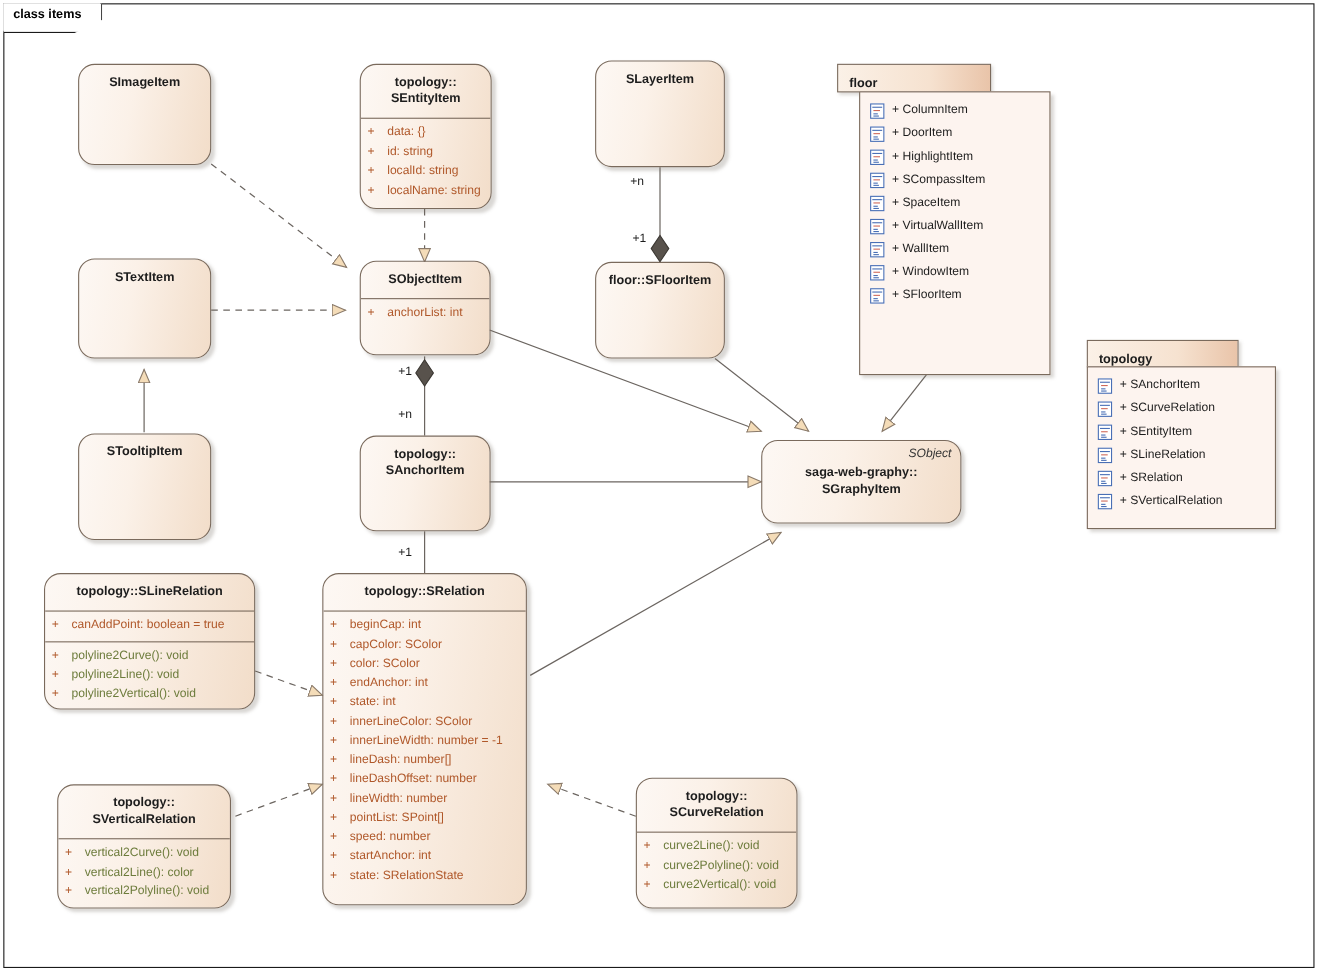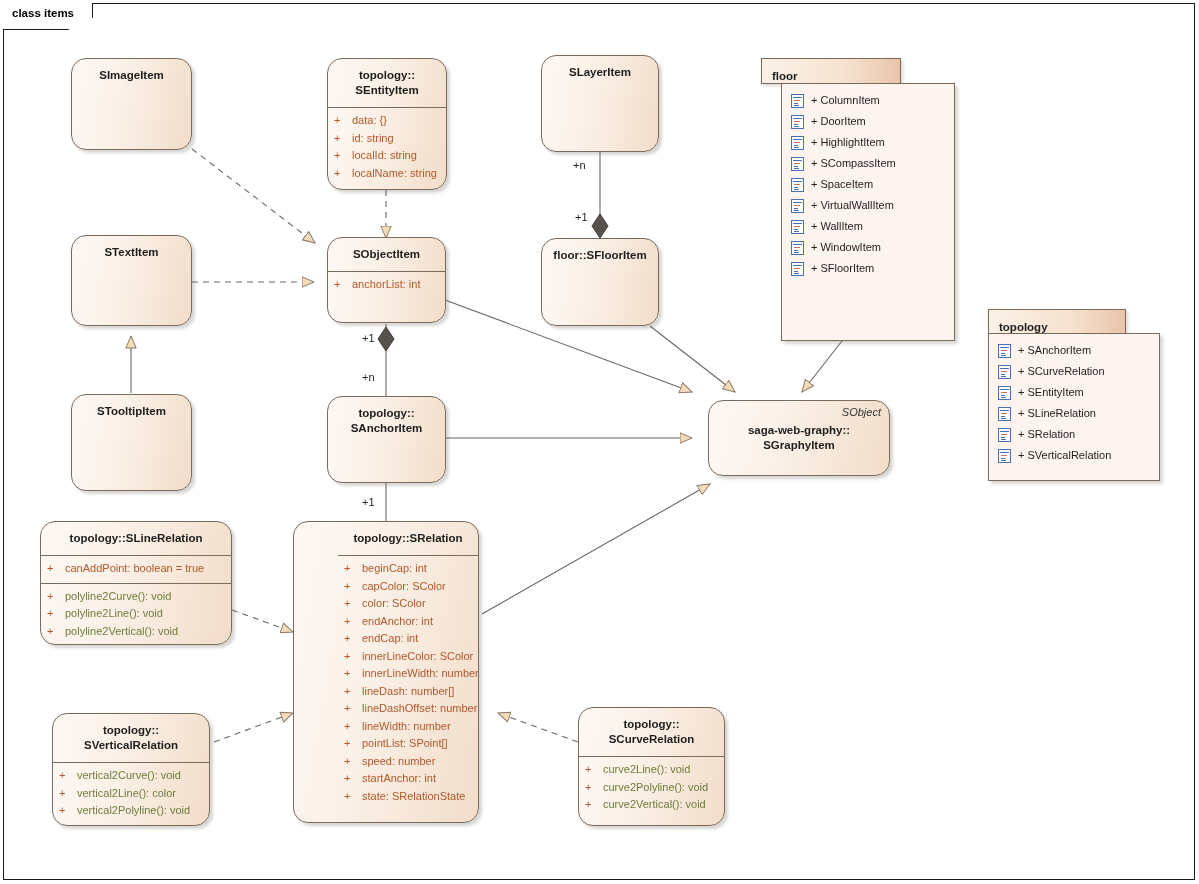--- a/index.html
+++ b/index.html
@@ -307,21 +307,21 @@
 
   <div class="cls" style="left:71px; top:394px; width:121px; height:97px;">
     <div class="cls-name">STooltipItem</div>
   </div>
 
   <div class="cls" style="left:327px; top:396px; width:119px; height:87px;">
     <div class="cls-name">topology::
 SAnchorItem</div>
   </div>
 
-  <div class="cls" style="left:692px; top:400px; width:182px; height:76px;margin-left:16px;">
+  <div class="cls" style="left:692px; top:400px; width:182px; height:76px;">
     <div class="stereo">SObject</div>
     <div class="cls-name" style="padding-top:22px;">saga-web-graphy::
 SGraphyItem</div>
   </div>
 
   <div class="cls" style="left:40px; top:521px; width:192px; height:124px;">
     <div class="cls-name with-sep">topology::SLineRelation</div>
     <div class="compartment">
       <div class="feat feat-attr">
         <span class="vis">+</span>
@@ -337,42 +337,42 @@
         <span class="vis">+</span>
         <span class="ftext">polyline2Line(): void</span>
       </div>
       <div class="feat feat-op">
         <span class="vis">+</span>
         <span class="ftext">polyline2Vertical(): void</span>
       </div>
     </div>
   </div>
 
-  <div class="cls" style="left:293px; top:521px; width:186px; height:302px;padding-left:44px;">
+  <div class="cls" style="left:293px; top:521px; width:186px; height:302px;">
     <div class="cls-name with-sep">topology::SRelation</div>
     <div class="compartment">
       <div class="feat feat-attr">
         <span class="vis">+</span>
         <span class="ftext">beginCap: int</span>
       </div>
       <div class="feat feat-attr">
         <span class="vis">+</span>
         <span class="ftext">capColor: SColor</span>
       </div>
       <div class="feat feat-attr">
         <span class="vis">+</span>
         <span class="ftext">color: SColor</span>
       </div>
       <div class="feat feat-attr">
         <span class="vis">+</span>
         <span class="ftext">endAnchor: int</span>
       </div>
       <div class="feat feat-attr">
         <span class="vis">+</span>
-        <span class="ftext">endCap: int</span>
+        <span class="ftext">state: int</span>
       </div>
       <div class="feat feat-attr">
         <span class="vis">+</span>
         <span class="ftext">innerLineColor: SColor</span>
       </div>
       <div class="feat feat-attr">
         <span class="vis">+</span>
         <span class="ftext">innerLineWidth: number = -1</span>
       </div>
       <div class="feat feat-attr">

